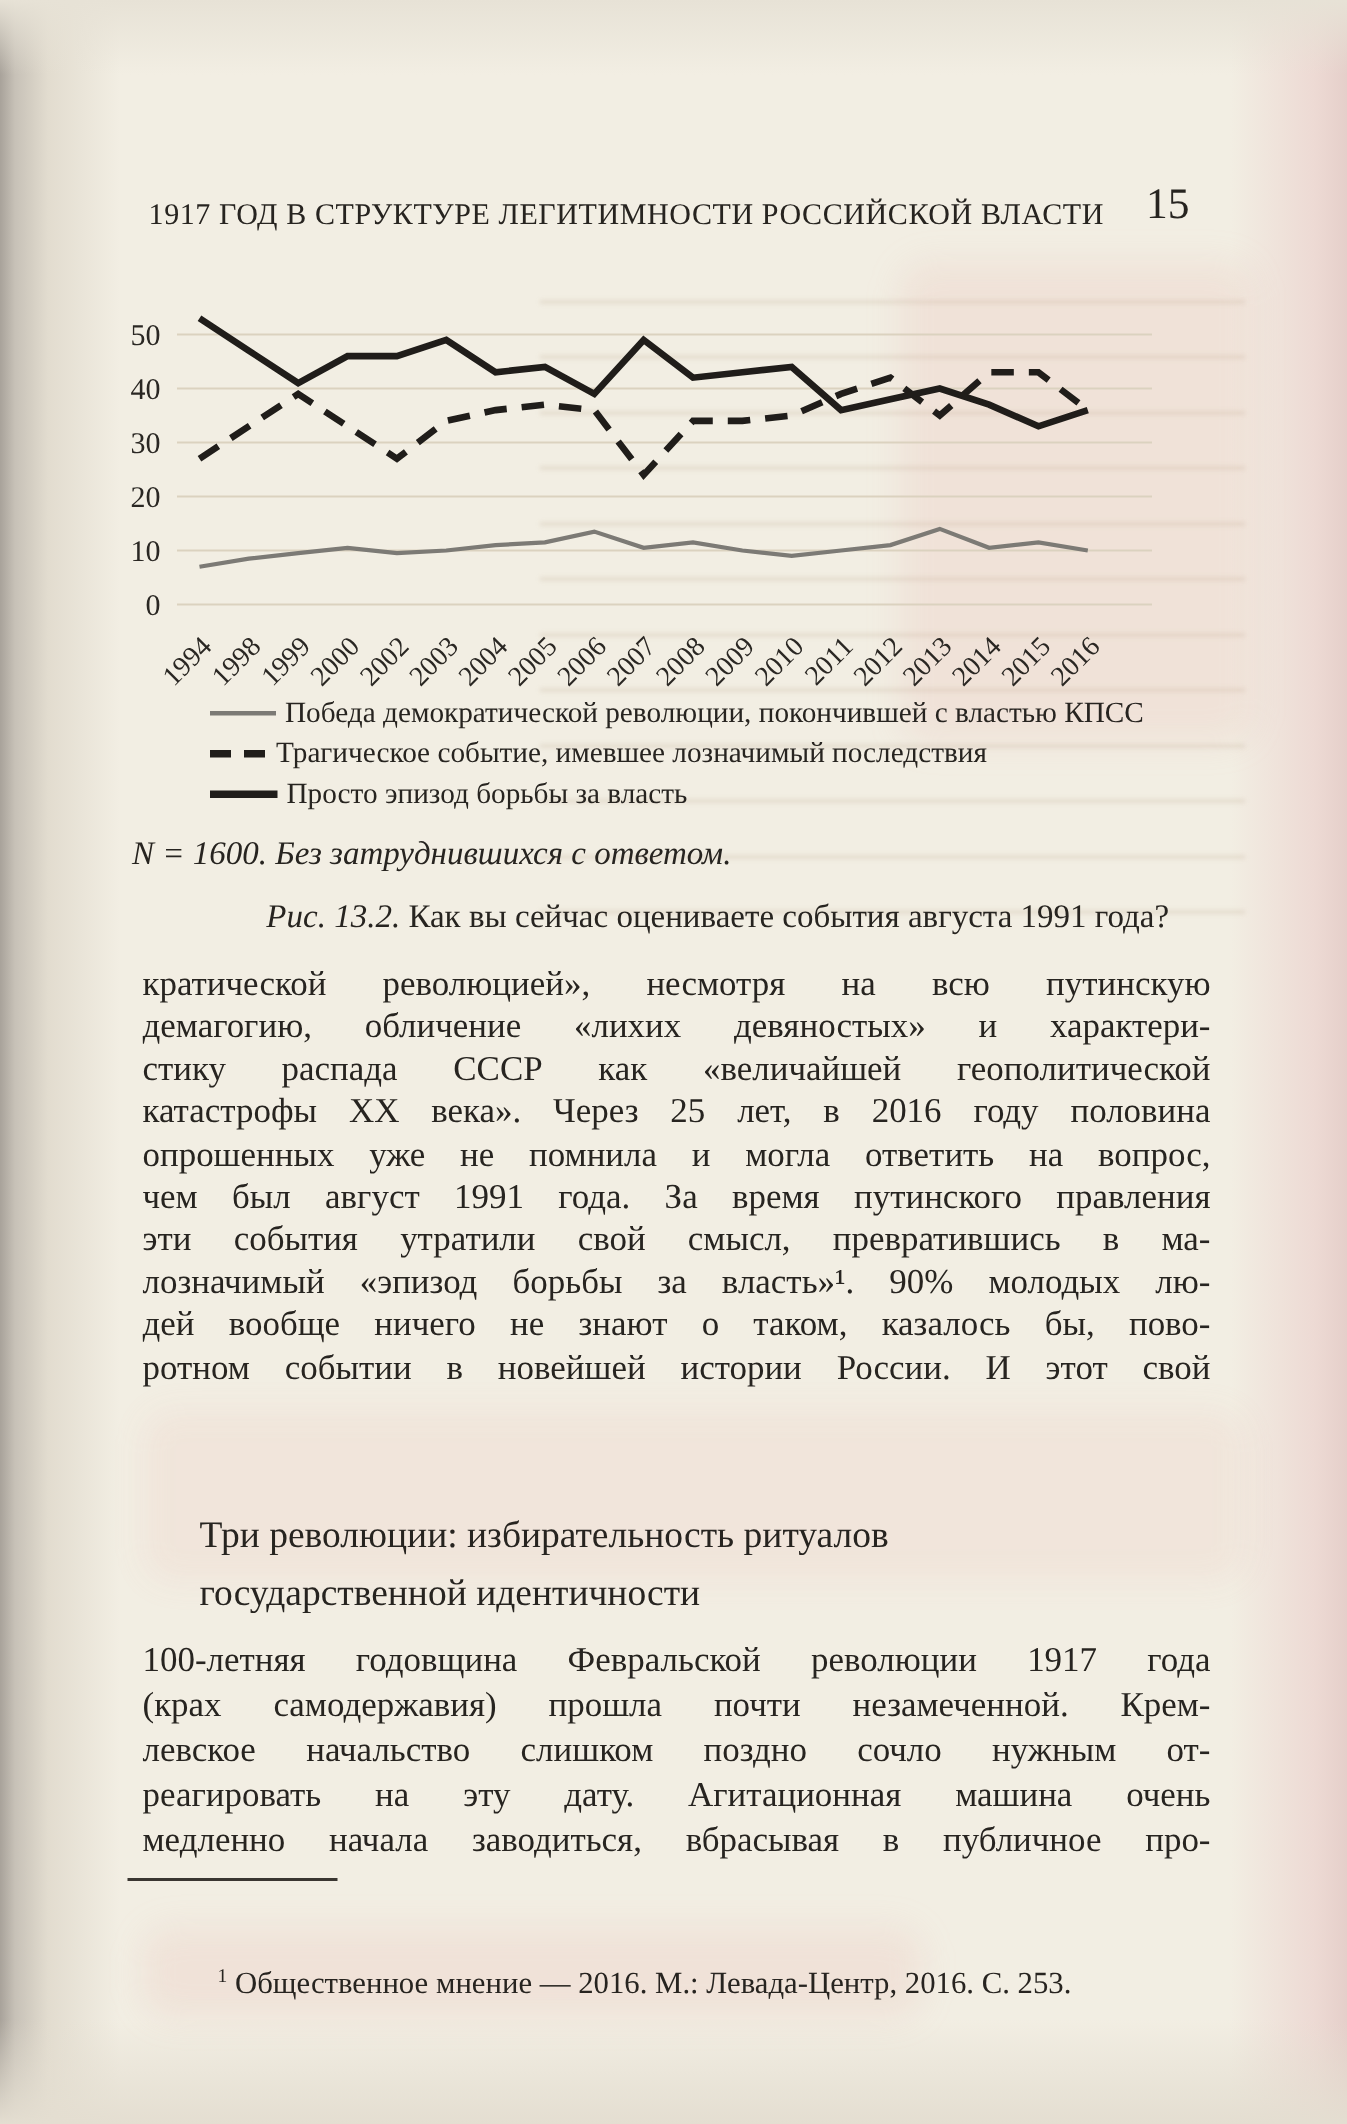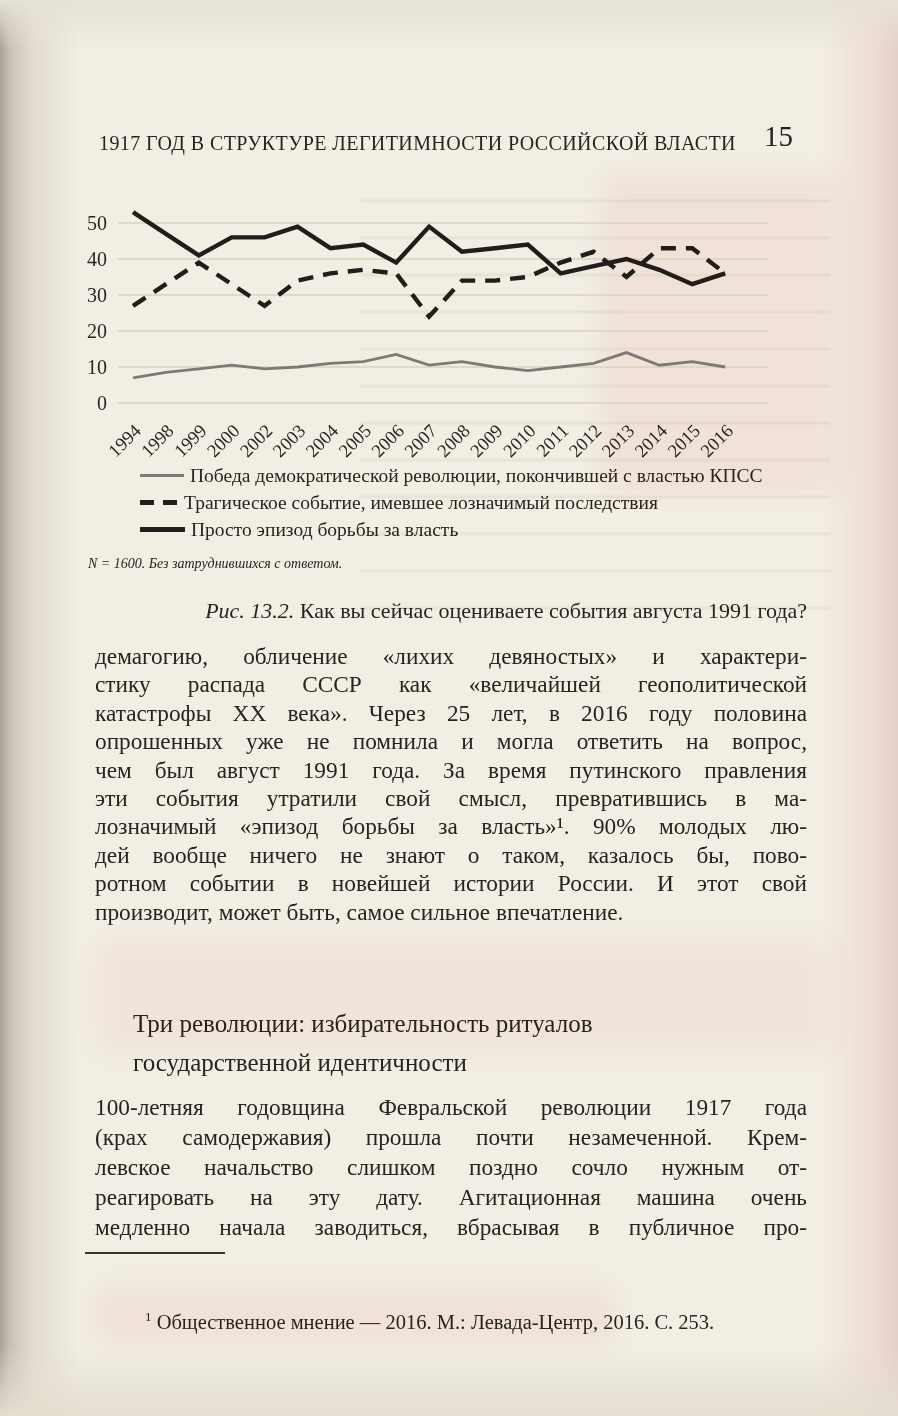--- a/index.html
+++ b/index.html
@@ -35,22 +35,22 @@
 
   .legend{position:absolute;left:140px;top:462px;width:680px;}
   .legend-row{display:flex;align-items:center;height:27px;}
   .sample{flex:0 0 auto;margin-right:6px;}
   .sample-thin{width:44px;height:0;border-top:3px solid #7c7a75;}
   .sample-dashed{width:38px;height:5px;
     background:repeating-linear-gradient(to right,#201d1a 0 14px,transparent 14px 23px);}
   .sample-thick{width:45px;height:5px;background:#201d1a;}
   .legend-label{font-size:19.5px;white-space:nowrap;}
 
-  .fig-note{position:absolute;left:88px;top:556px;font-size:14px;font-style:italic;}
-  .fig-caption{position:absolute;left:95px;top:598px;width:712px;text-align:right;
+  .fig-note{position:absolute;left:88px;top:556px;font-size:22px;font-style:italic;}
+  .fig-caption{position:absolute;left:95px;top:598px;width:712px;text-align:center;
     padding-left:55px;box-sizing:border-box;font-size:22px;white-space:nowrap;}
   .fig-caption .cap-label{font-style:italic;}
 
   .para{position:absolute;left:95px;width:712px;}
   .para .line{height:28.4px;line-height:28.4px;font-size:23.3px;overflow:hidden;}
   .justify .line{text-align:justify;text-align-last:justify;}
   .justify .line.last-left{text-align-last:left;}
   #para1{top:642px;}
   #para2{top:1092px;}
   #para2 .line{height:30px;line-height:30px;}
@@ -134,30 +134,30 @@
 </div>
 
 <div class="fig-note">N = 1600. Без затруднившихся с ответом.</div>
 
 <div class="fig-caption">
   <span class="cap-label">Рис. 13.2.</span>
   <span>Как вы сейчас оцениваете события августа 1991 года?</span>
 </div>
 
 <div id="para1" class="para justify">
+    <div class="line">кратической революцией», несмотря на всю путинскую</div>
     <div class="line">демагогию, обличение «лихих девяностых» и характери-</div>
     <div class="line">стику распада СССР как «величайшей геополитической</div>
     <div class="line">катастрофы XX века». Через 25 лет, в 2016 году половина</div>
     <div class="line">опрошенных уже не помнила и могла ответить на вопрос,</div>
     <div class="line">чем был август 1991 года. За время путинского правления</div>
     <div class="line">эти события утратили свой смысл, превратившись в ма-</div>
     <div class="line">лозначимый «эпизод борьбы за власть»¹. 90% молодых лю-</div>
     <div class="line">дей вообще ничего не знают о таком, казалось бы, пово-</div>
     <div class="line">ротном событии в новейшей истории России. И этот свой</div>
-    <div class="line last-left">производит, может быть, самое сильное впечатление.</div>
   </div>
 
 <div class="section-heading">
     <div class="line">Три революции: избирательность ритуалов</div>
     <div class="line">государственной идентичности</div>
   </div>
 
 <div id="para2" class="para justify">
     <div class="line">100-летняя годовщина Февральской революции 1917 года</div>
     <div class="line">(крах самодержавия) прошла почти незамеченной. Крем-</div>

